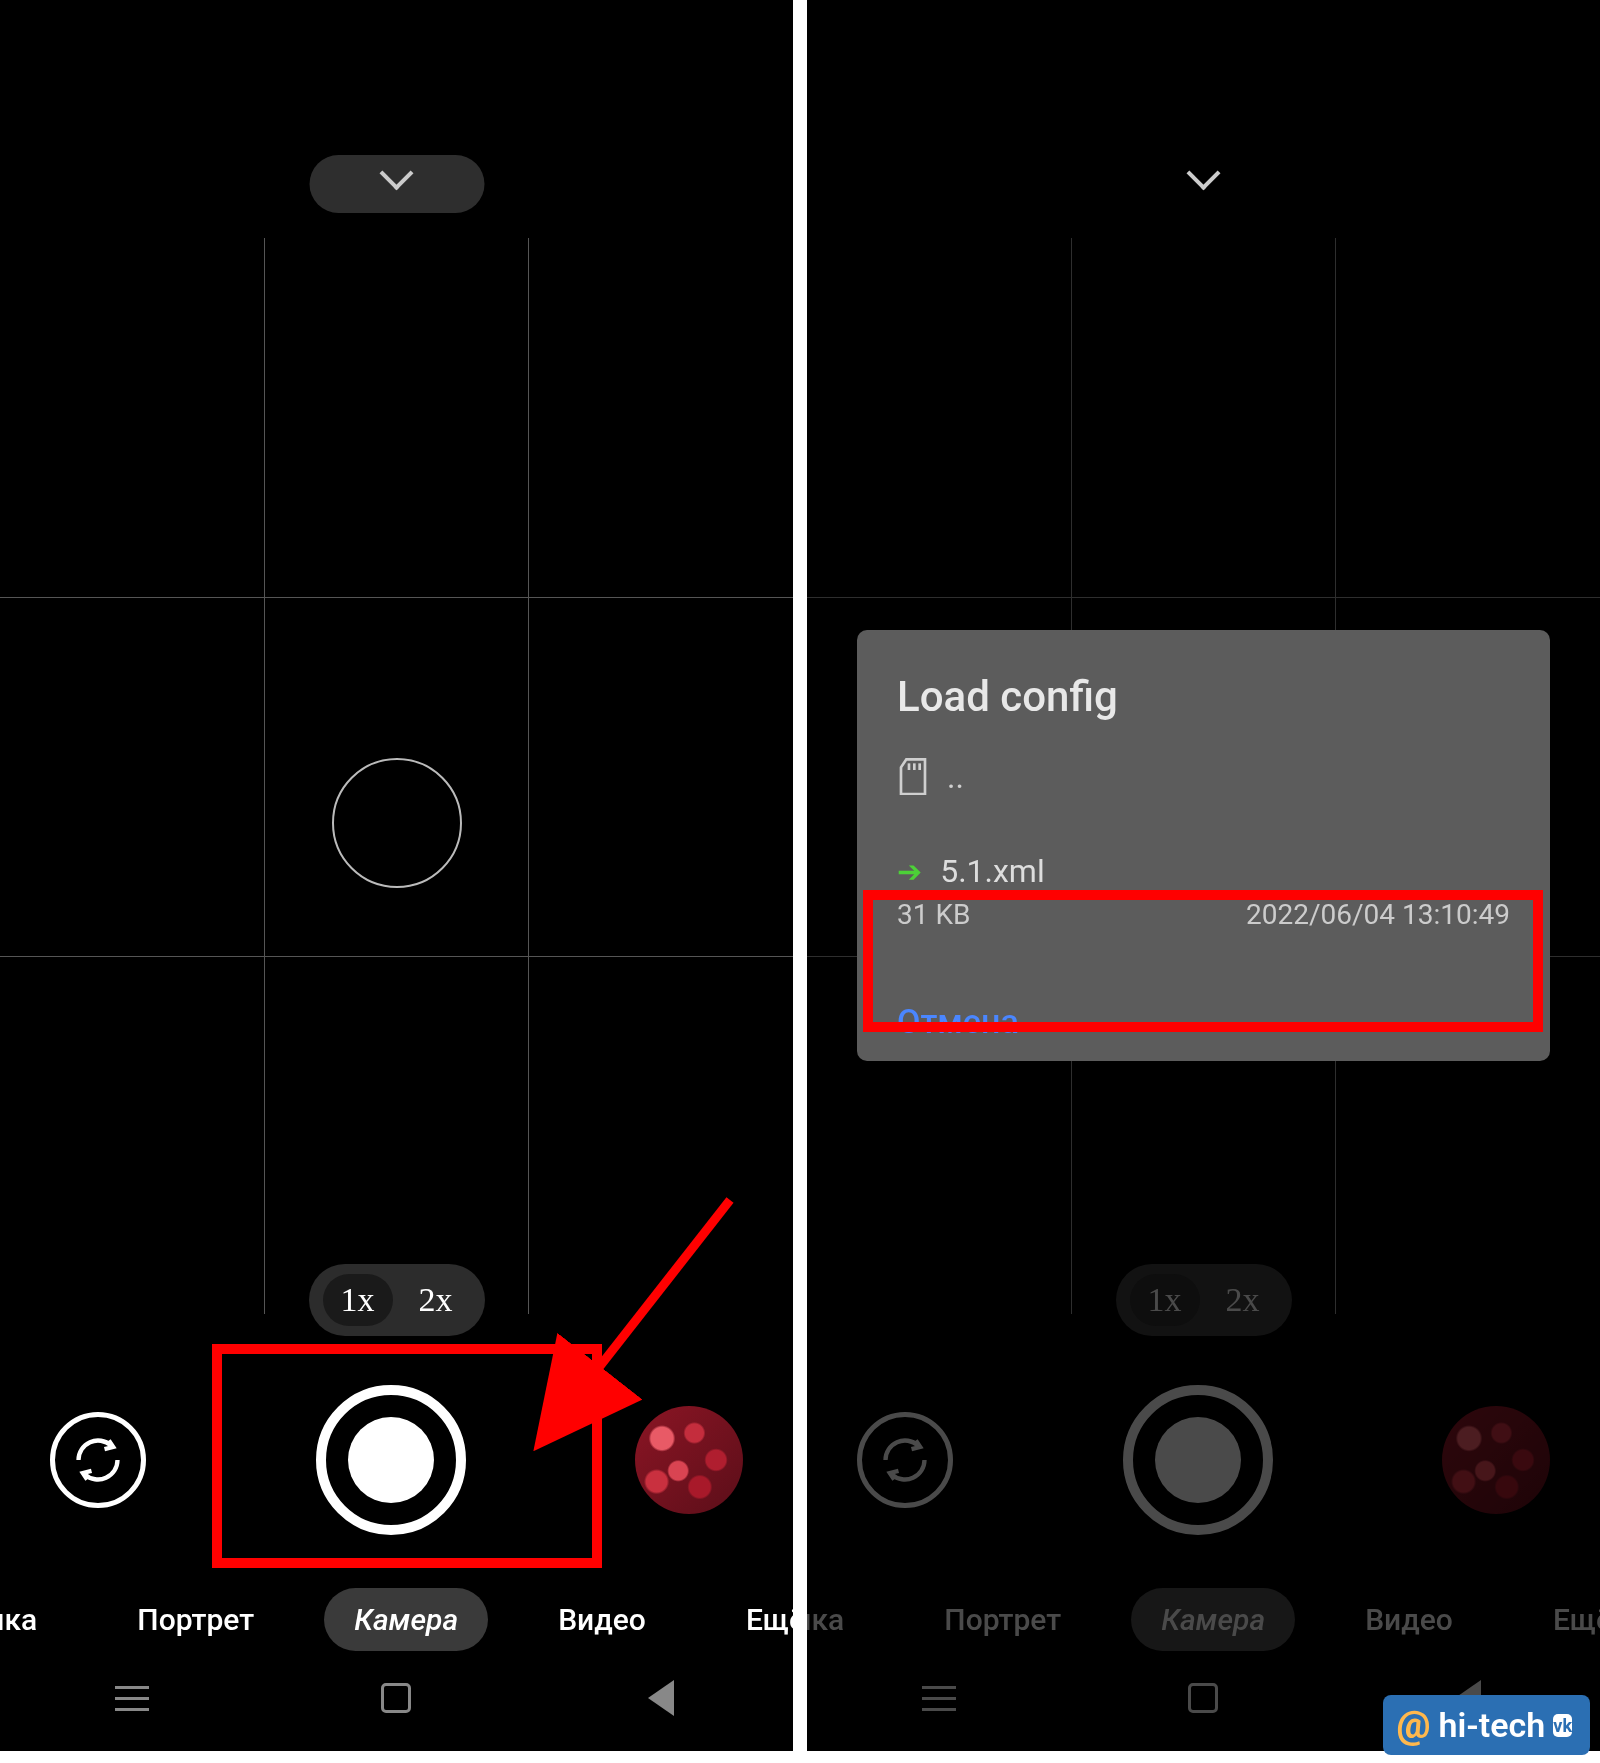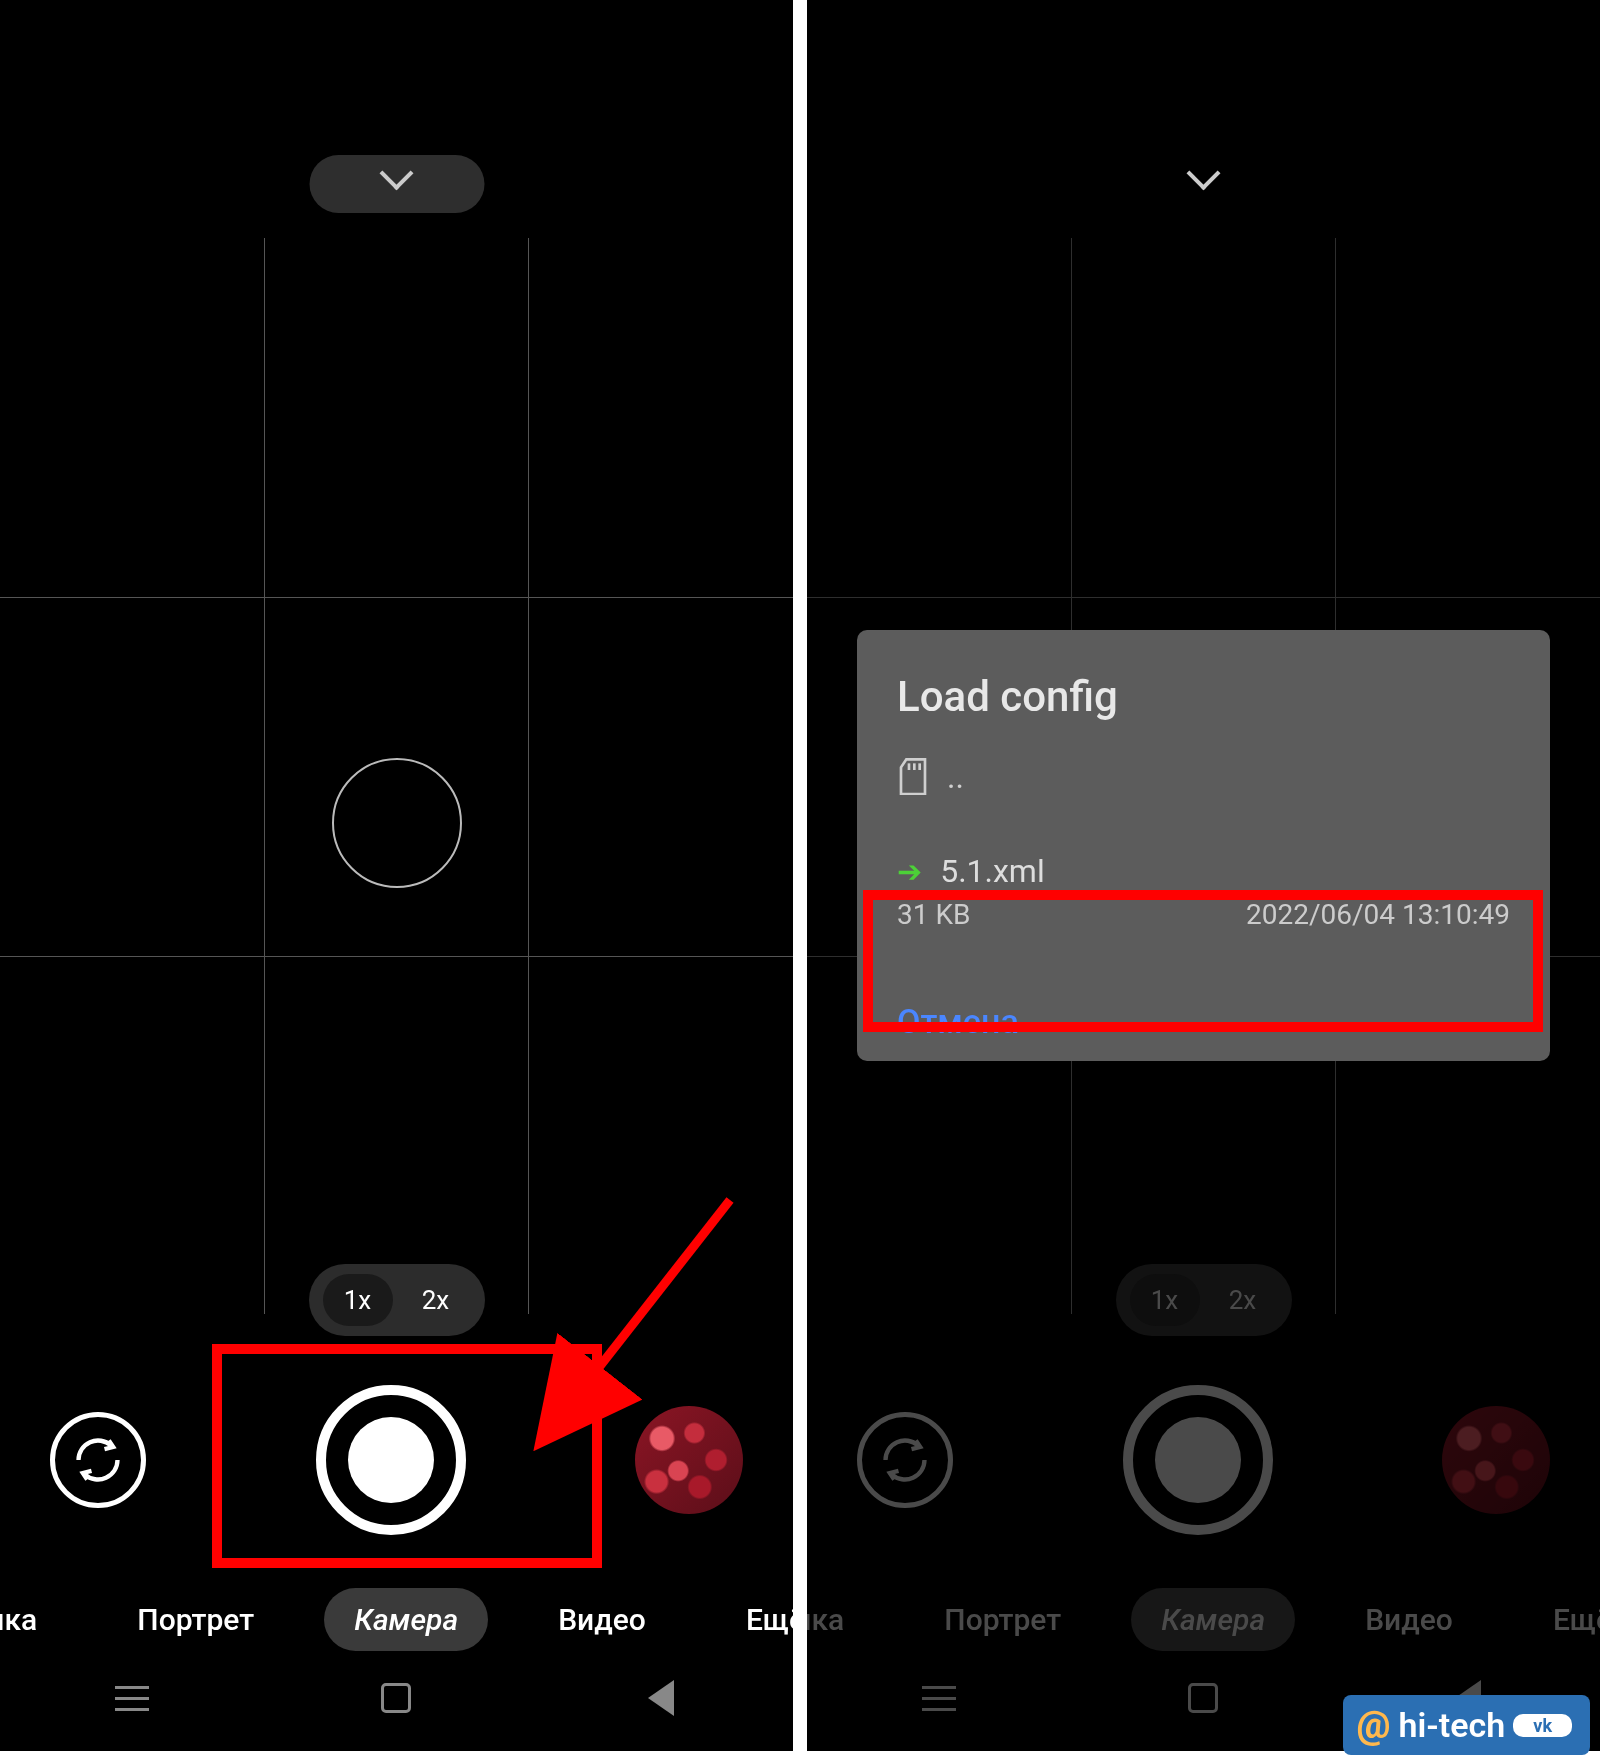--- a/index.html
+++ b/index.html
@@ -92,21 +92,21 @@
     border-radius: 40px;
     display: flex;
     padding: 10px 14px;
     gap: 8px;
     z-index: 3;
   }
   .zoom-opt {
     width: 70px; height: 52px;
     border-radius: 26px;
     display: flex; align-items: center; justify-content: center;
-    font-size: 26px; color: #fff;
+    font-size: 34px; color: #fff; font-family: Liberation Serif, serif;
   }
   .zoom-opt.active { background: #1a1a1a; }
   .phone.dimmed .zoom-opt { color: #888; }
 
   
   .controls-row {
     position: absolute;
     left: 0; right: 0;
     top: 1360px;
     height: 200px;
@@ -251,22 +251,22 @@
     border-radius: 8px;
     font-size: 34px;
     font-weight: 600;
     z-index: 50;
     display: flex;
     align-items: center;
     gap: 8px;
   }
   .watermark .at { color: #ffb84d; font-weight: 800; font-size: 38px;}
   .watermark .vk {
-    background:#fff; color:#2b6fb3; border-radius:10px;
-    font-size:18px; padding:1px 20px; font-weight:700;
+    background:#fff; color:#2b6fb3; border-radius:5px;
+    font-size:18px; padding:1px 0; font-weight:700;
   }
 </style>
 </head>
 <body>
 
 <div class="phone">
   <div class="expand-pill">
     <span class="chev-down"></span>
   </div>
 

